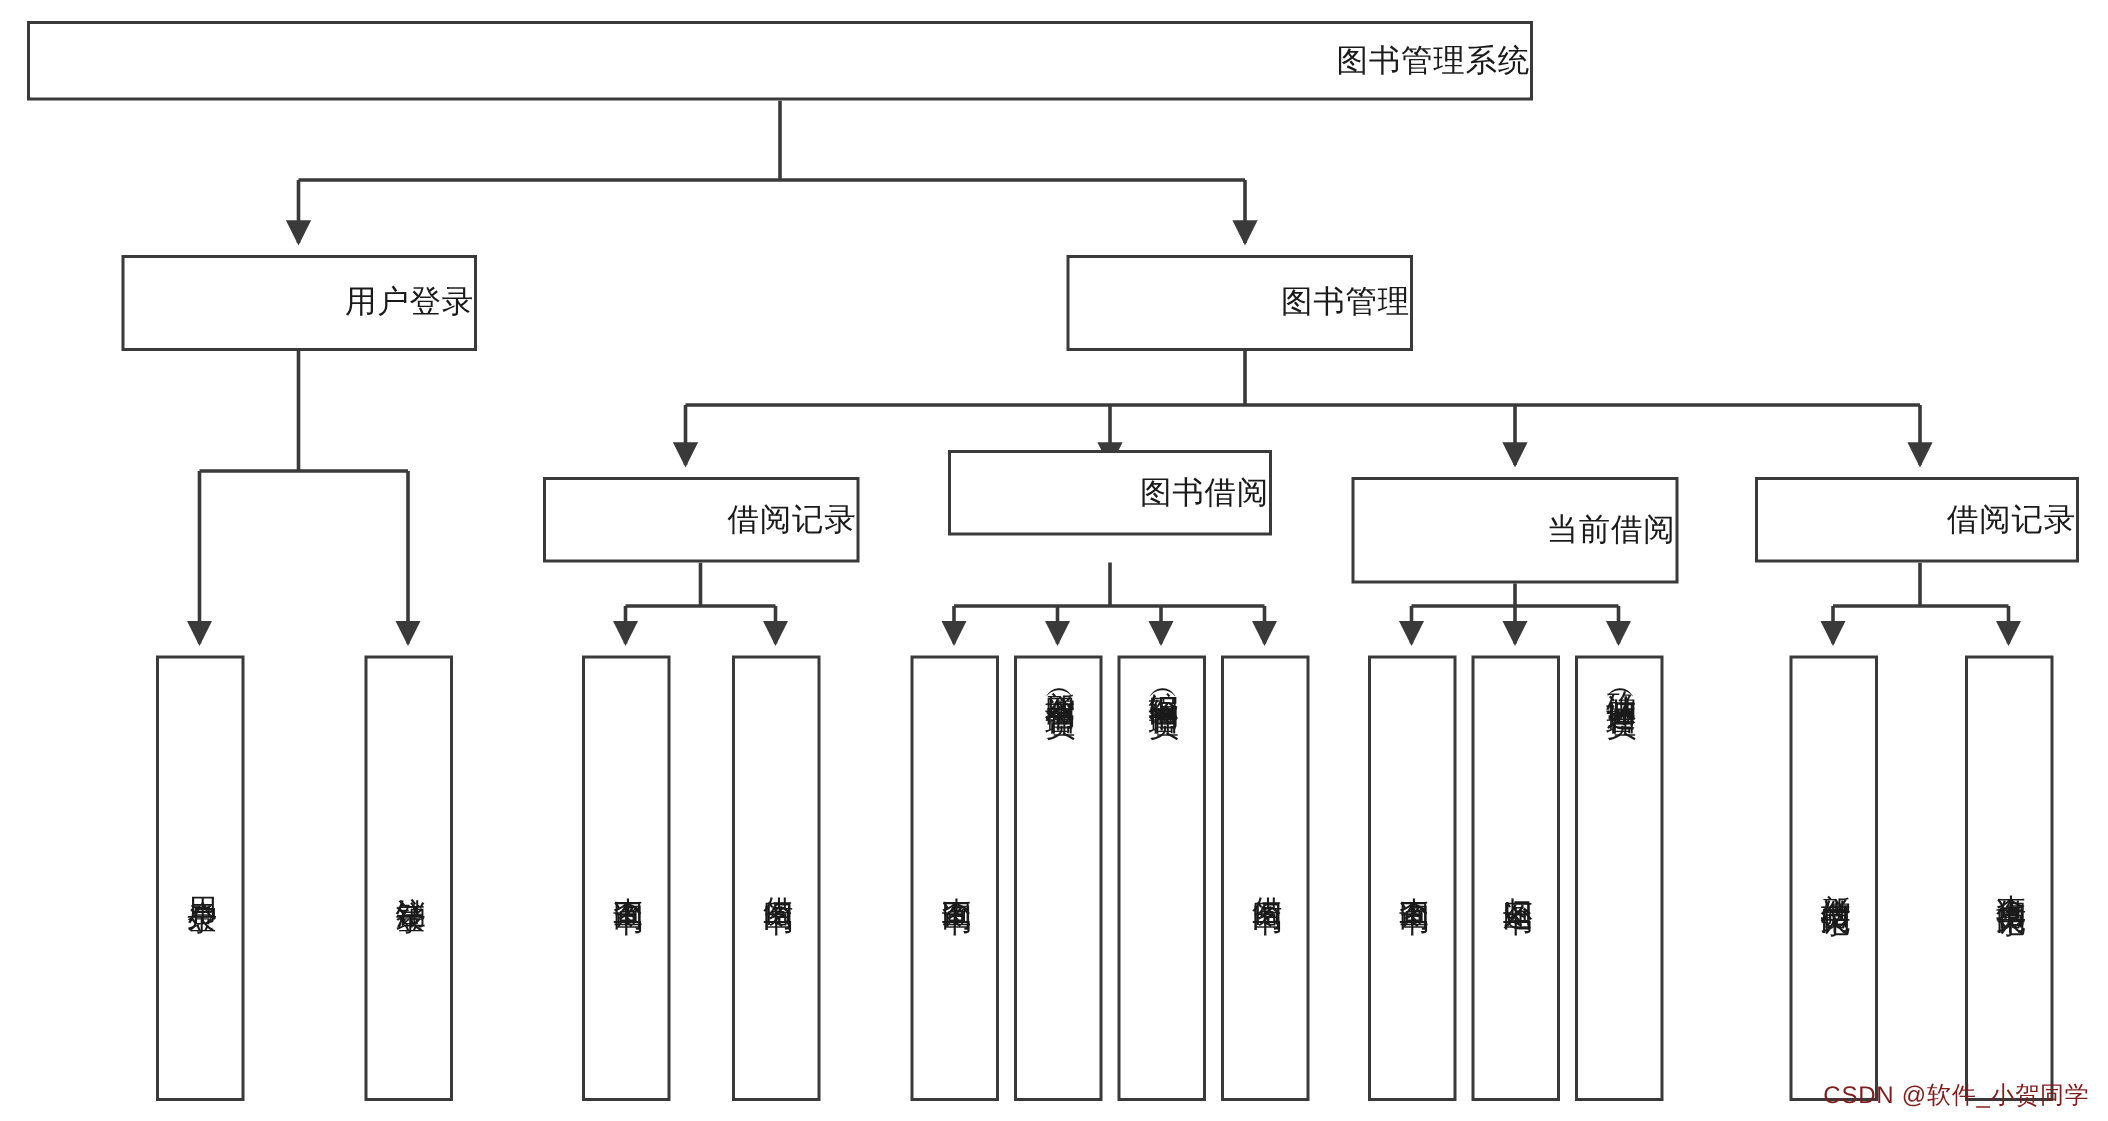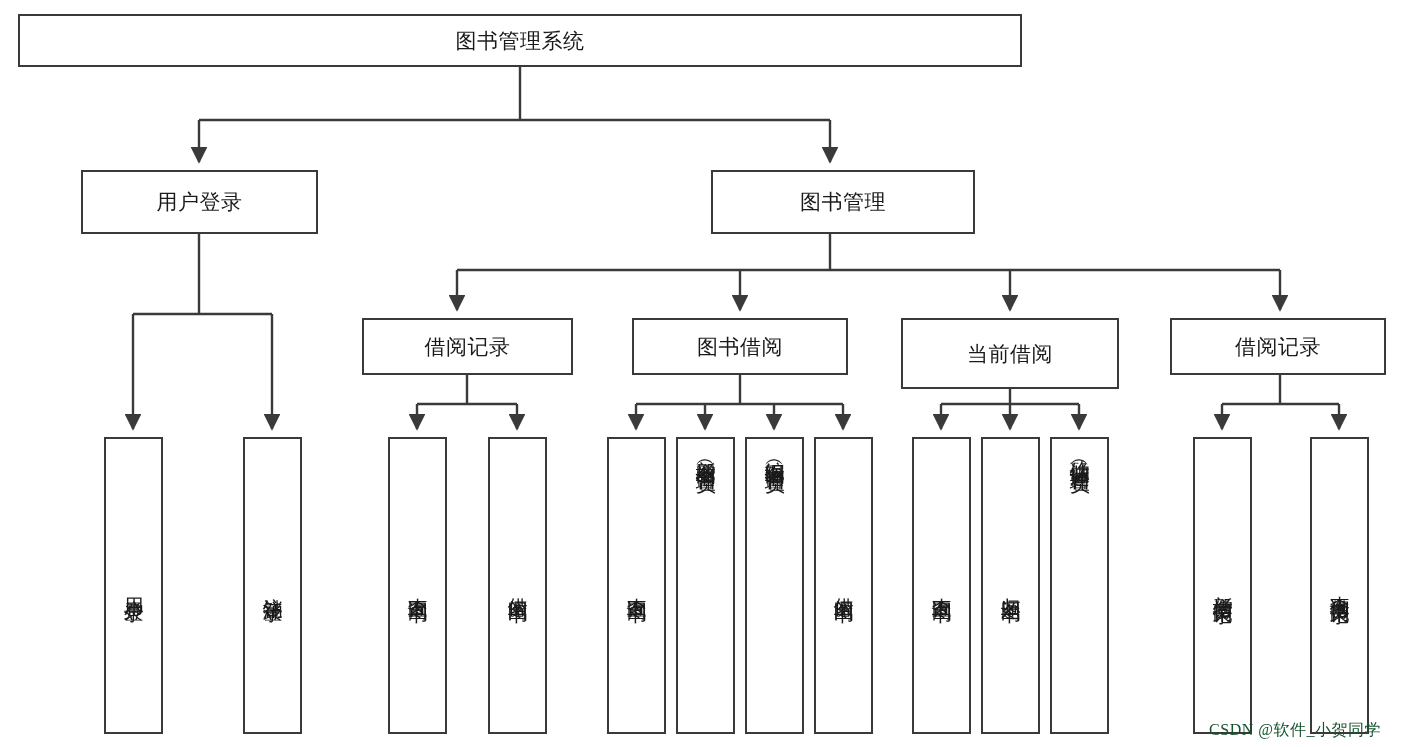--- a/index.html
+++ b/index.html
@@ -26,21 +26,21 @@
     height: 747px;
   }
   .node {
     position: absolute;
     box-sizing: border-box;
     border: 2px solid #3a3a3a;
     background: #ffffff;
     color: #1a1a1a;
     display: flex;
     align-items: center;
-    justify-content: center;
+    justify-content: flex-end;
     z-index: 2;
   }
   .node-label {
     font-size: 21px;
     line-height: 1.1;
     letter-spacing: 0.5px;
     white-space: nowrap;
     color: #1a1a1a;
   }
   
@@ -56,28 +56,28 @@
     line-height: 1.18;
     letter-spacing: 2px;
     white-space: nowrap;
   }
   .node.leaf.centered {
     align-items: center;
     padding-top: 0;
   }
   #watermark {
     position: absolute;
-    right: 24px;
+    right: 12px;
     bottom: 6px;
     font-size: 16px;
-    color: #14532d;
+    color: #7f1d1d;
     letter-spacing: 0.5px;
     z-index: 5;
     white-space: nowrap;
-    font-family: Liberation Serif, serif;
+    font-family: Liberation Sans, sans-serif;
   }
 </style>
 </head>
 <body>
 
 <div id="diagram-root">
 
   <svg id="edge-layer" viewBox="0 0 1405 747" xmlns="http://www.w3.org/2000/svg">
     <defs>
       <marker id="arrow" viewBox="0 0 10 10" refX="9" refY="5" markerWidth="7" markerHeight="7" orient="auto-start-reverse">
@@ -128,28 +128,28 @@
     </g>
   </svg>
 
   <div class="node" style="left:18px; top:14px; width:1004px; height:53px;">
     <span class="node-label">图书管理系统</span>
   </div>
 
   <div class="node" style="left:81px; top:170px; width:237px; height:64px;">
     <span class="node-label">用户登录</span>
   </div>
-  <div class="node" style="left:711px; top:170px; width:264px; height:64px;">
+  <div class="node" style="left:711px; top:170px; width:231px; height:64px;">
     <span class="node-label">图书管理</span>
   </div>
 
   <div class="node" style="left:362px; top:318px; width:211px; height:57px;">
     <span class="node-label">借阅记录</span>
   </div>
-  <div class="node" style="left:632px; top:318px; width:216px; height:57px;">
+  <div class="node" style="left:632px; top:300px; width:216px; height:57px;">
     <span class="node-label">图书借阅</span>
   </div>
   <div class="node" style="left:901px; top:318px; width:218px; height:71px;">
     <span class="node-label">当前借阅</span>
   </div>
   <div class="node" style="left:1170px; top:318px; width:216px; height:57px;">
     <span class="node-label">借阅记录</span>
   </div>
 
   <div class="node leaf centered" style="left:104px; top:437px; width:59px; height:297px;">

